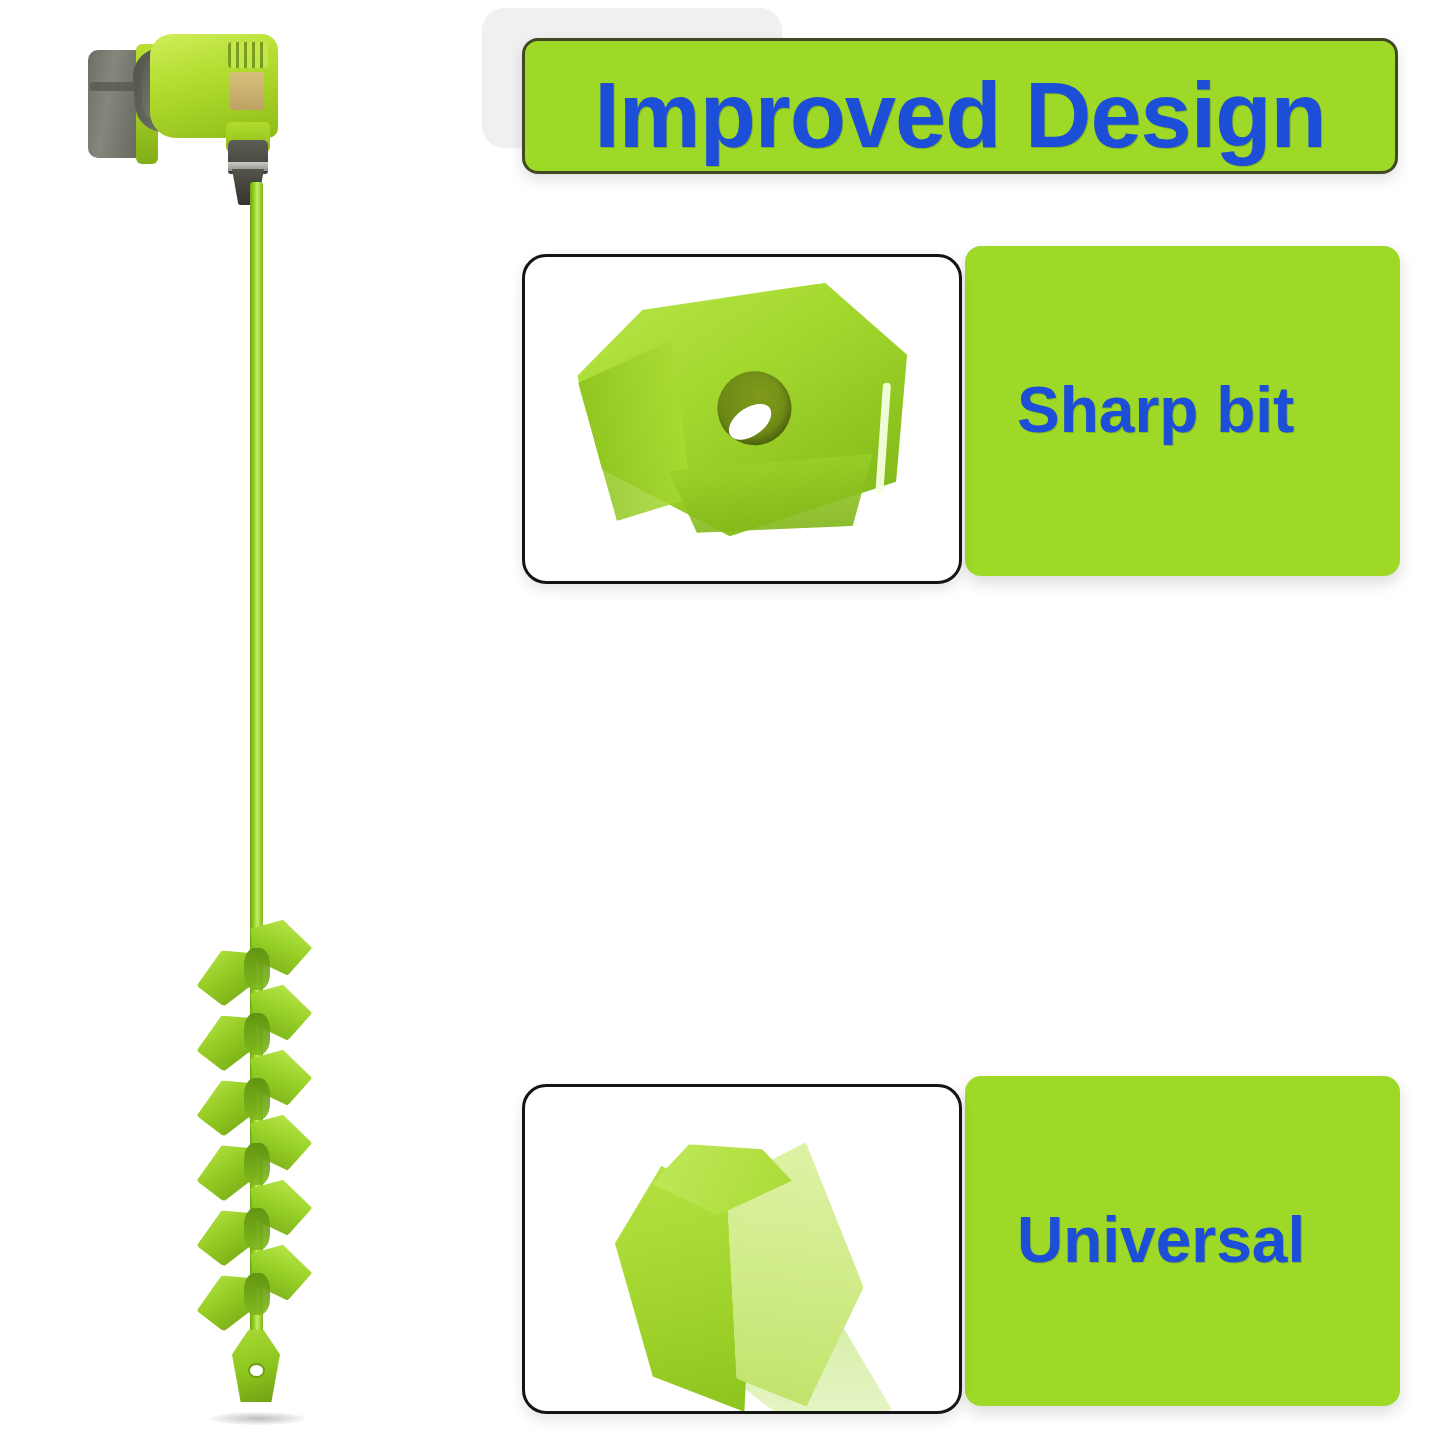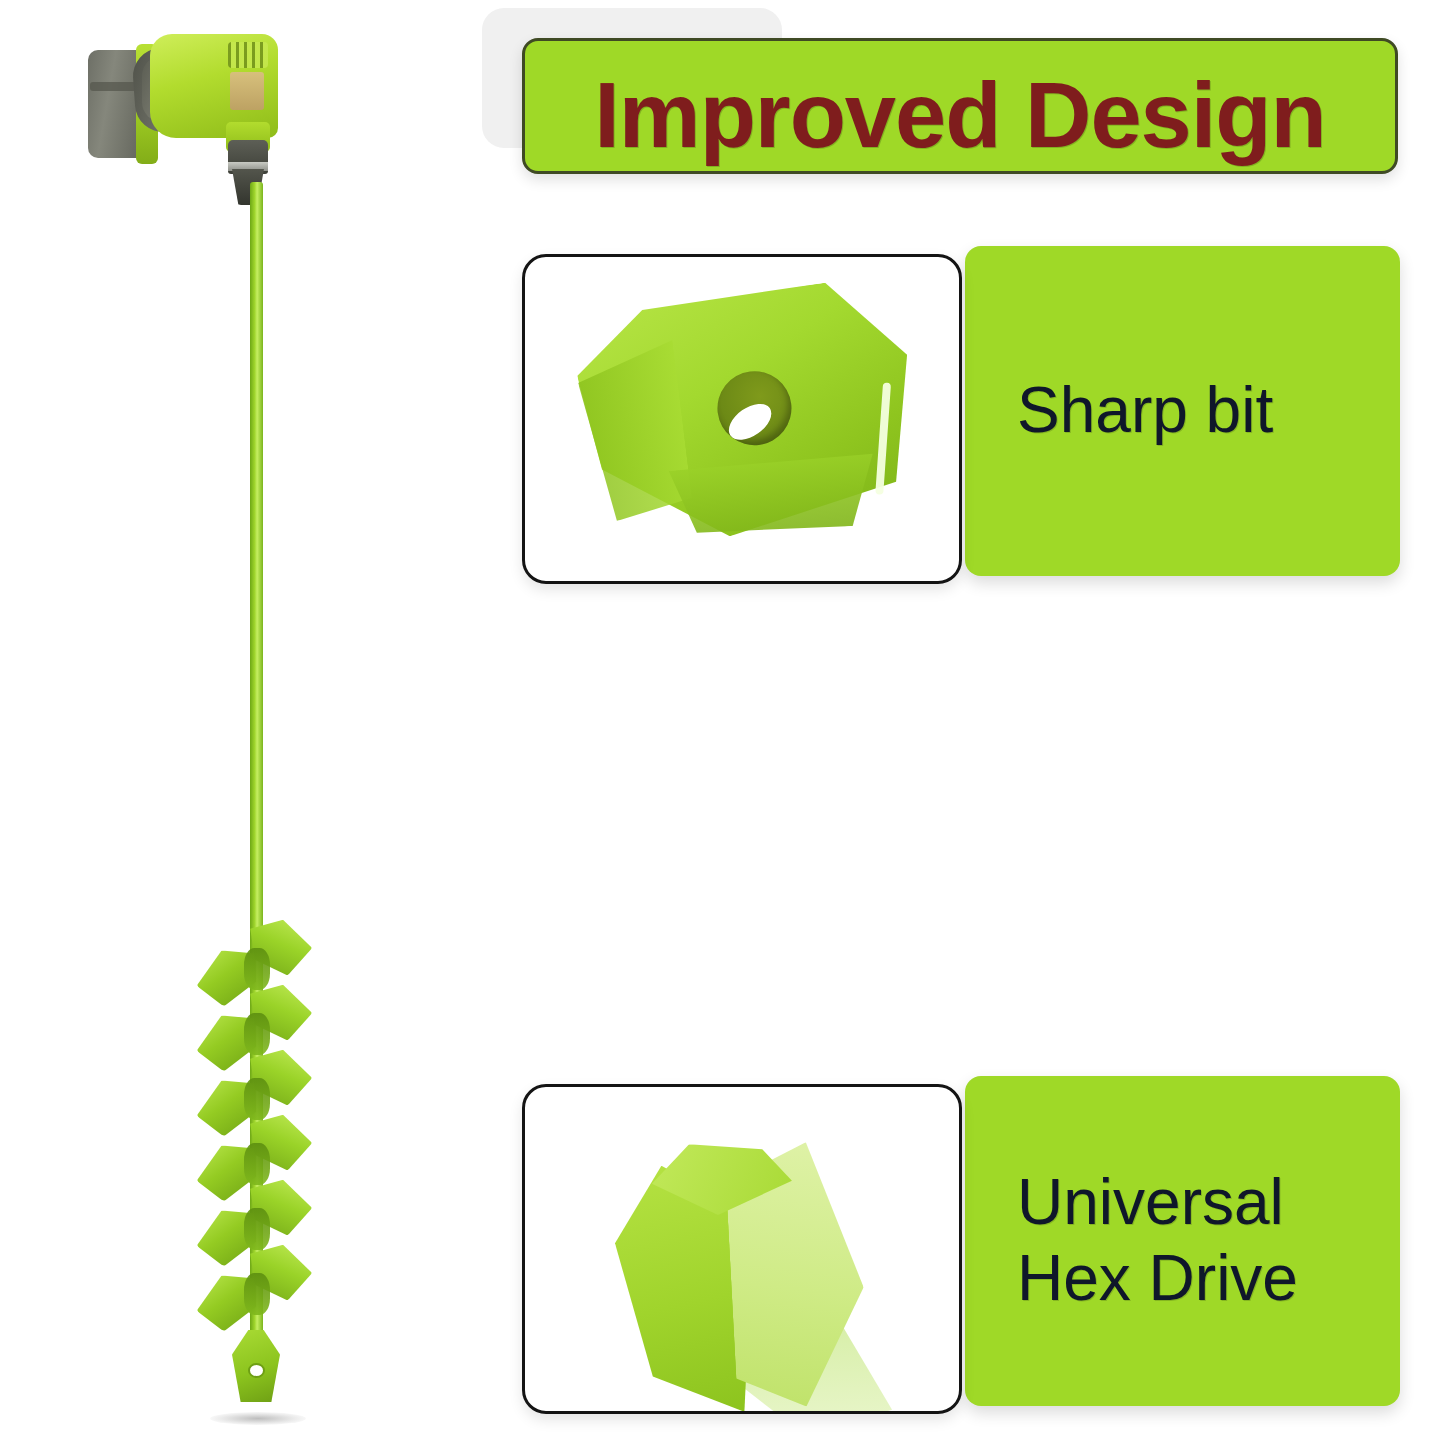--- a/index.html
+++ b/index.html
@@ -256,21 +256,21 @@
     border-radius: 16px;
     box-sizing: border-box;
     display: flex;
     align-items: center;
     justify-content: center;
     box-shadow: 0 6px 14px rgba(0,0,0,.12);
   }
   .banner-title {
     font-size: 92px;
     font-weight: bold;
-    color: #7f1d1d;
+    color: #1d4ed8;
     letter-spacing: -1px;
     line-height: 1;
     white-space: nowrap;
     text-shadow: 1px 1px 0 rgba(0,0,0,.18);
     margin-top: 18px;
   }
 
   
   .feature-row {
     position: absolute;
@@ -292,22 +292,22 @@
     box-shadow: 0 7px 16px rgba(0,0,0,.14);
     display: flex;
     flex-direction: column;
     align-items: flex-start;
     justify-content: center;
     padding-left: 52px;
     box-sizing: border-box;
   }
   .feature-label .line {
     font-size: 64px;
-    font-weight: normal;
-    color: #0f172a;
+    font-weight: bold;
+    color: #1d4ed8;
     line-height: 1.18;
     white-space: nowrap;
     text-shadow: 1px 1px 0 rgba(0,0,0,.16);
   }
 
   .feature-card {
     position: absolute;
     left: 52px;
     top: 24px;
     width: 440px;
@@ -588,21 +588,20 @@
           </div>
         </div>
       </div>
     </div>
 
 
     <div class="feature-row r3">
 
       <div class="feature-label">
         <span class="line">Universal</span>
-        <span class="line">Hex Drive</span>
       </div>
 
       <div class="feature-card">
         <div class="art-wrap">
           <div class="art-hex">
             <div class="hex-shadow"></div>
             <div class="hex-face-left"></div>
             <div class="hex-face-right"></div>
             <div class="hex-cap"></div>
           </div>

